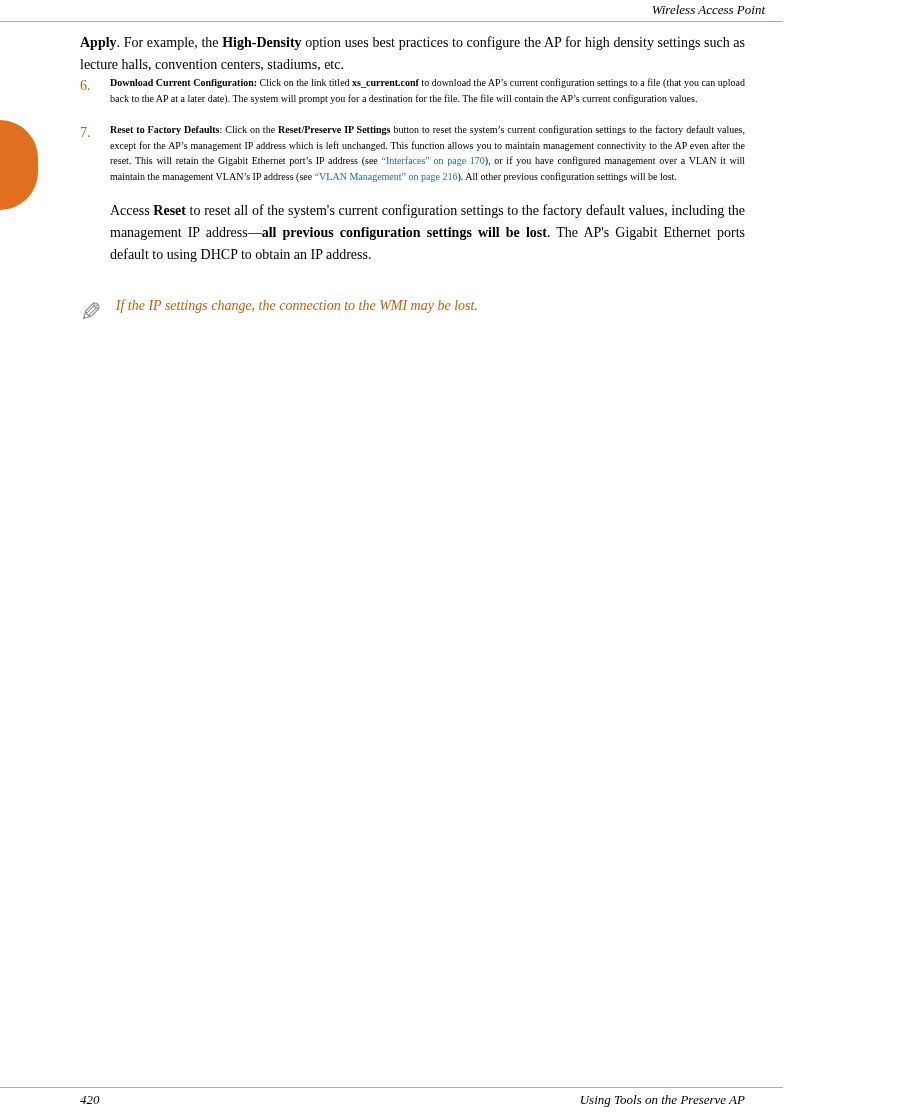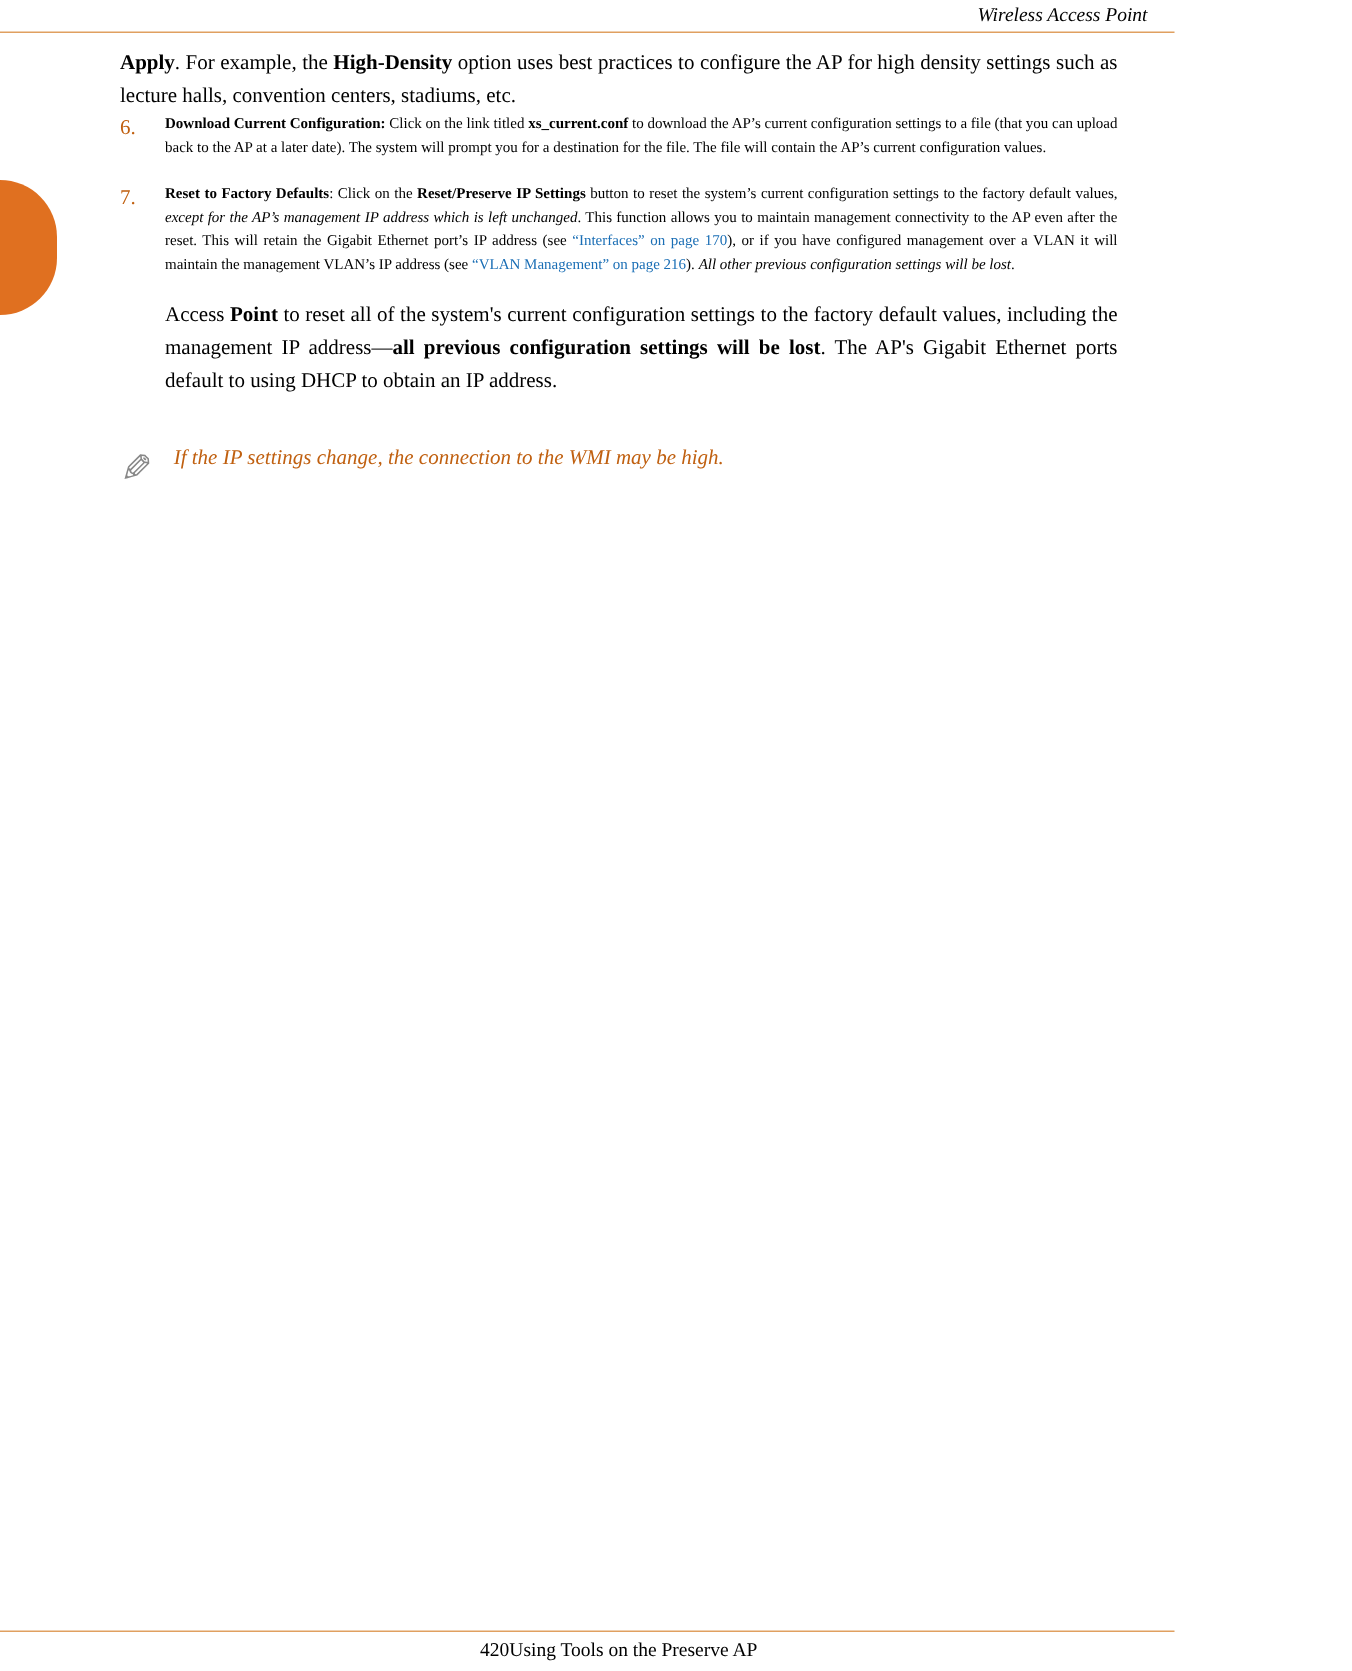--- a/index.html
+++ b/index.html
@@ -122,35 +122,36 @@
     }
 
     
     .footer-bar {
       position: absolute;
       bottom: 0;
       left: 0;
       right: 0;
       border-top: 1.5px solid #e0a060;
       display: flex;
-      justify-content: center;
+      justify-content: space-between;
       padding: 4px 38px 6px 80px;
       font-size: 13px;
+      font-style: italic;
       color: #000;
     }
 
     
     .bold { font-weight: bold; }
     .bold-italic { font-weight: bold; }
 
     
     .link { color: #1a6eb5; }
 
     
-    .italic { font-style: italic; }
+    .italic { }
   </style>
 </head>
 <body>
 
 <div class="page-container">
 
   <div class="header-bar">
     <span class="header-title">Wireless Access Point</span>
   </div>
 
@@ -170,26 +171,26 @@
     </div>
 
     <div class="numbered-item">
       <span class="item-number">7.</span>
       <div class="item-content">
         <span class="bold">Reset to Factory Defaults</span><span>: Click on the </span><span class="bold">Reset/Preserve IP Settings</span><span> button to reset the system’s current configuration settings to the factory default values, </span><span class="italic">except for the AP’s management IP address which is left unchanged</span><span>. This function allows you to maintain management connectivity to the AP even after the reset. This will retain the Gigabit Ethernet port’s IP address (see&nbsp;</span><span class="link">“Interfaces”&nbsp;on page&nbsp;170</span><span>), or if you have configured management over a VLAN it will maintain the management VLAN’s IP address (see </span><span class="link">“VLAN  Management”   on  page&nbsp;216</span><span>).  </span><span class="italic">All   other   previous   configuration settings will be lost</span><span>.</span>
       </div>
     </div>
 
     <p class="click-para">
-      <span>Access </span><span class="bold">Point</span><span> to reset all of the system's current configuration settings to the factory default values, including the management IP address—</span><span class="bold-italic">all previous configuration settings will be lost</span><span>. The AP's Gigabit Ethernet ports default to using DHCP to obtain an IP address.</span>
+      <span>Access </span><span class="bold">Reset</span><span> to reset all of the system's current configuration settings to the factory default values, including the management IP address—</span><span class="bold-italic">all previous configuration settings will be lost</span><span>. The AP's Gigabit Ethernet ports default to using DHCP to obtain an IP address.</span>
     </p>
 
     <div class="note-box">
       <span class="note-icon">✎</span>
-      <span class="note-text">If the IP settings change, the connection to the WMI may be high.</span>
+      <span class="note-text">If the IP settings change, the connection to the WMI may be lost.</span>
     </div>
 
   </div>
 
   <div class="footer-bar">
     <span class="footer-left">420</span>
     <span class="footer-right">Using Tools on the Preserve AP</span>
   </div>
 
 </div>

